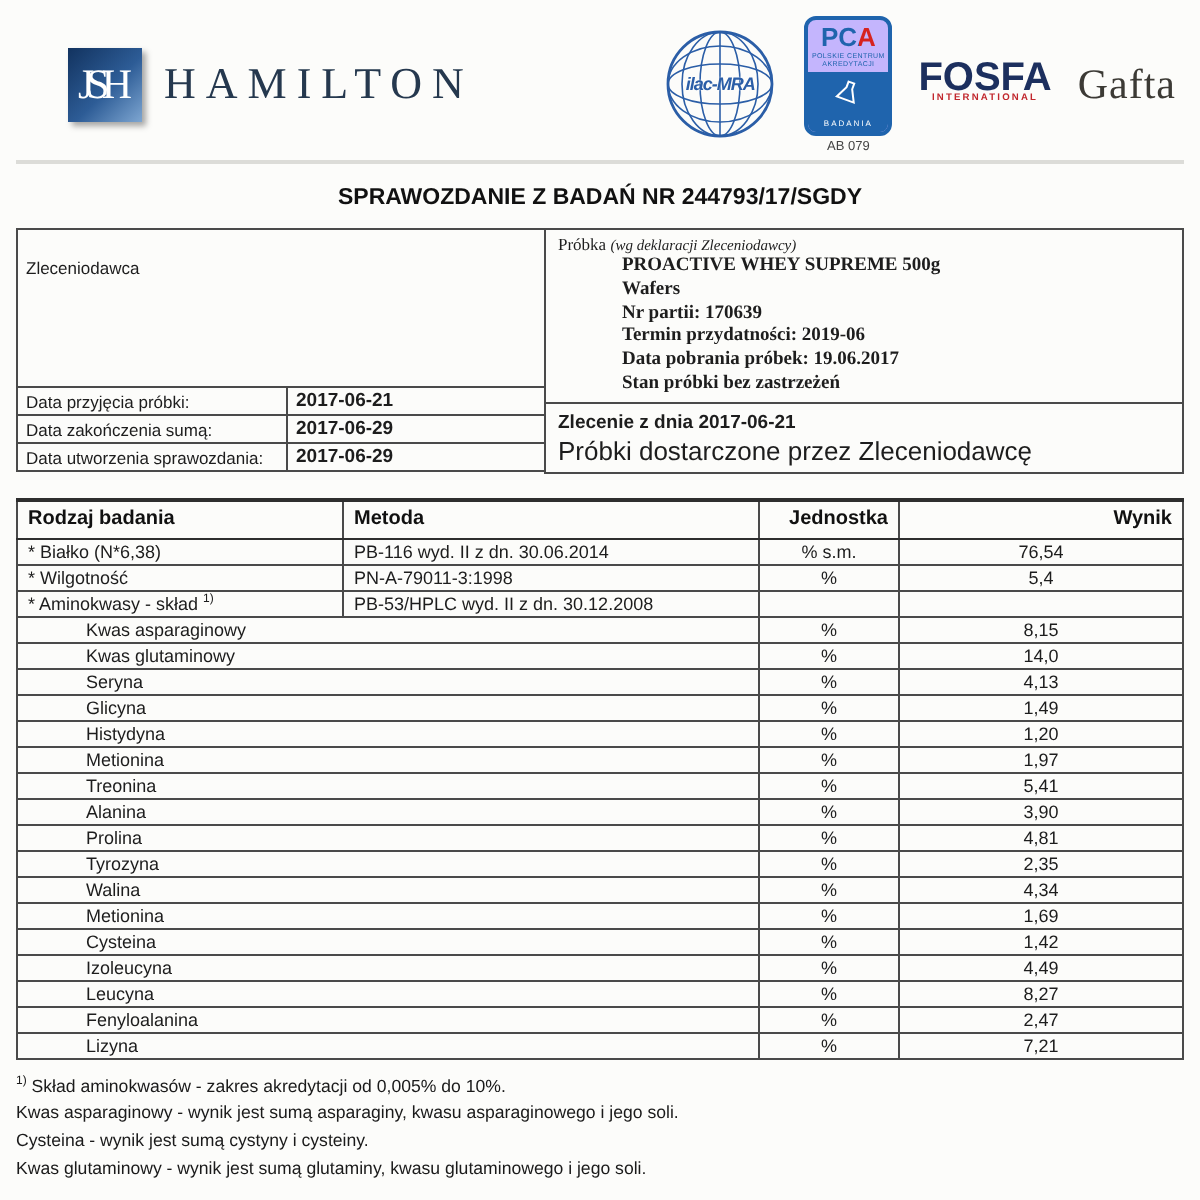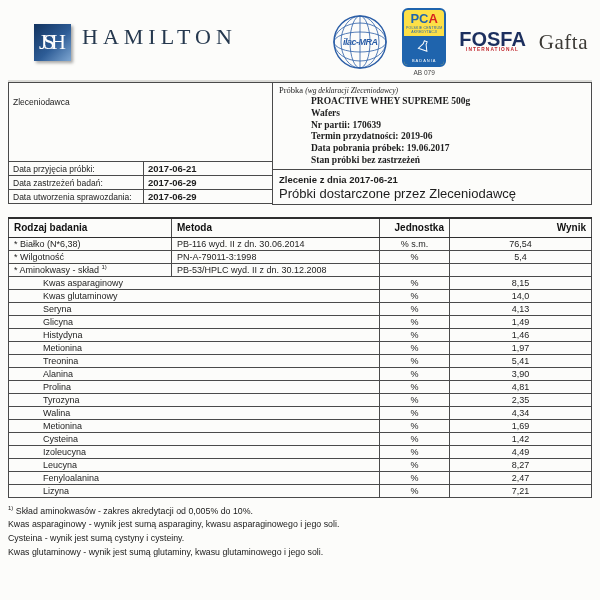--- a/index.html
+++ b/index.html
@@ -2,28 +2,28 @@
 <html><head>
 <meta charset="utf-8">
 <style>
   * { margin:0; padding:0; box-sizing:border-box; }
   html,body { width:600px; height:600px; background:#f4f4f1; }
   body { font-family:"Liberation Sans", sans-serif; color:#1d1d1d; }
   .page { width:600px; height:600px; background:#fcfcfa; padding:8px 8px 0 8px; overflow:hidden; position:relative; }
 
   
   .logo-band { display:flex; justify-content:space-between; align-items:center; height:74px; border-bottom:2px solid #dcdcd8; padding:0 4px 4px 26px; }
-  .brand { display:flex; align-items:flex-start; gap:11px; }
+  .brand { display:flex; align-items:center; gap:11px; }
   .jsh-square { width:37px; height:37px; background:linear-gradient(135deg,#12335f 0%,#2d5c96 55%,#7ea6d1 100%); color:#fff; font-family:"Liberation Serif",serif; display:flex; align-items:center; justify-content:center; font-size:21px; letter-spacing:-4px; padding-right:4px; box-shadow:2px 2px 3px rgba(0,0,0,.35); }
   .brand-name { font-family:"Liberation Serif",serif; font-size:22px; letter-spacing:5px; color:#25384e; }
   .cert-logos { display:flex; align-items:center; gap:13px; }
   .ilac { position:relative; width:58px; height:58px; }
   .ilac-label { position:absolute; top:24px; left:0; width:100%; text-align:center; font-size:9px; font-weight:bold; font-style:italic; color:#2b5ea7; letter-spacing:-.5px; text-shadow:0 0 1px #fff; }
   .pca-wrap { text-align:center; }
-  .pca-box { width:44px; border:2px solid #1f64ad; border-radius:6px; background:#fde047; overflow:hidden; }
+  .pca-box { width:44px; border:2px solid #1f64ad; border-radius:6px; background:#c4b5fd; overflow:hidden; }
   .pca-text { font-size:13px; font-weight:bold; line-height:13px; padding-top:2px; background:linear-gradient(90deg,#1f64ad 64%,#d6231f 64%); -webkit-background-clip:text; background-clip:text; color:transparent; }
   .pca-sub { font-size:3.5px; color:#1f64ad; text-transform:uppercase; letter-spacing:.2px; line-height:4px; padding:1px 1px 2px; }
   .pca-blue { background:#1f64ad; color:#fff; padding:3px 0 2px; }
   .pca-badge { font-size:4px; letter-spacing:1px; margin-top:1px; }
   .pca-ab { font-size:6.5px; color:#444; margin-top:2px; }
   .fosfa { text-align:center; }
   .fosfa-text { font-size:20px; font-weight:bold; color:#1c2f5e; letter-spacing:0; line-height:15px; }
   .fosfa-sub { font-size:4.8px; color:#c1272d; letter-spacing:1.1px; font-weight:bold; }
   .gafta-text { font-family:"Liberation Serif",serif; font-size:21px; color:#3c3a35; letter-spacing:.5px; }
 
@@ -96,34 +96,35 @@
         <div class="pca-ab">AB 079</div>
       </div>
       <div class="fosfa">
         <div class="fosfa-text">FOSFA</div>
         <div class="fosfa-sub">INTERNATIONAL</div>
       </div>
       <div class="gafta-text">Gafta</div>
     </div>
   </header>
 
+  <h1 class="report-title">SPRAWOZDANIE Z BADAŃ NR 244793/17/SGDY</h1>
 
   <section class="info-grid">
     <div class="info-left">
       <div class="client-box">
         <span>Zleceniodawca</span>
       </div>
       <table class="dates-table">
         <tbody>
           <tr>
             <td style="width:135px">Data przyjęcia próbki:</td>
             <td class="date-value">2017-06-21</td>
           </tr>
           <tr>
-            <td>Data zastrzeżeń badań:</td>
+            <td>Data zakończenia sumą:</td>
             <td class="date-value">2017-06-29</td>
           </tr>
           <tr>
             <td>Data utworzenia sprawozdania:</td>
             <td class="date-value">2017-06-29</td>
           </tr>
         </tbody>
       </table>
     </div>
     <div class="info-right">
@@ -198,21 +199,21 @@
           <td class="center">4,13</td>
         </tr>
         <tr>
           <td class="indent" colspan="2"><span>Glicyna</span></td>
           <td class="center">%</td>
           <td class="center">1,49</td>
         </tr>
         <tr>
           <td class="indent" colspan="2"><span>Histydyna</span></td>
           <td class="center">%</td>
-          <td class="center">1,46</td>
+          <td class="center">1,20</td>
         </tr>
         <tr>
           <td class="indent" colspan="2"><span>Metionina</span></td>
           <td class="center">%</td>
           <td class="center">1,97</td>
         </tr>
         <tr>
           <td class="indent" colspan="2"><span>Treonina</span></td>
           <td class="center">%</td>
           <td class="center">5,41</td>

